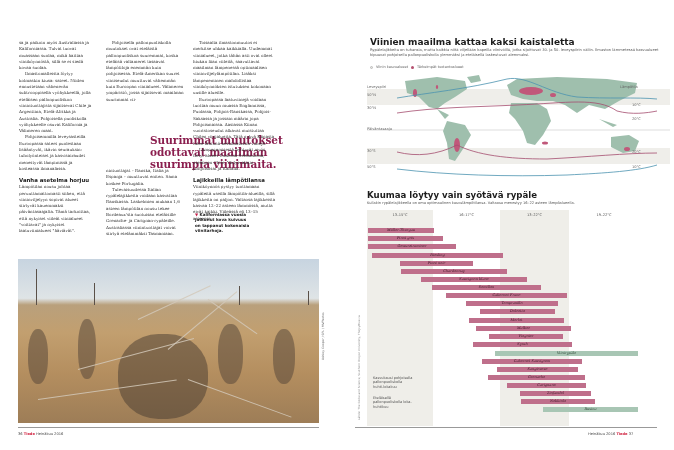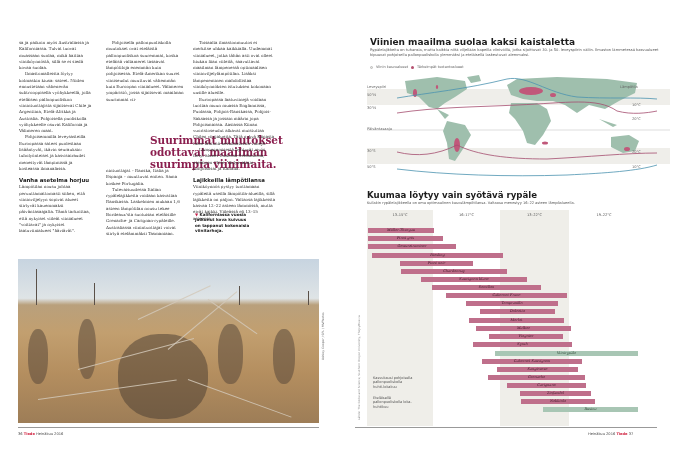--- a/index.html
+++ b/index.html
@@ -116,21 +116,21 @@
   <div class="rule" style="left:18px;width:301px;"></div>
   <div class="folio" style="left:18px;">
     <span>36</span>
     <span class="brand">Tiede</span>
     <span>Heinäkuu 2016</span>
   </div>
 </div>
 
 <div>
 
-  <div class="r-title">Viinien maailma suolaa kaksi kaistaletta</div>
+  <div class="r-title">Viinien maailma kattaa kaksi kaistaletta</div>
   <div class="r-sub">Rypälelajikkeita on tuhansia, mutta kaikkia niitä viljellään kapeilla viinivöillä, jotka sijoittuvat 30. ja 50. leveyspiirin väliin. Ilmaston lämmetessä kasvualueet kipuavat pohjoisella pallonpuoliskolla ylemmäksi ja eteläisellä laskeutuvat alemmaksi.</div>
   <div class="legend">
     <span class="sw" style="background:#e6e4df;border:0.5px solid #bbb;"></span>
     <span>Viinin kasvualueet</span>
     <span class="sw" style="background:#b5506f;"></span>
     <span>Tärkeimpät tuotantoalueet</span>
   </div>
 
   <svg class="map" viewBox="0 0 303 108">
 

